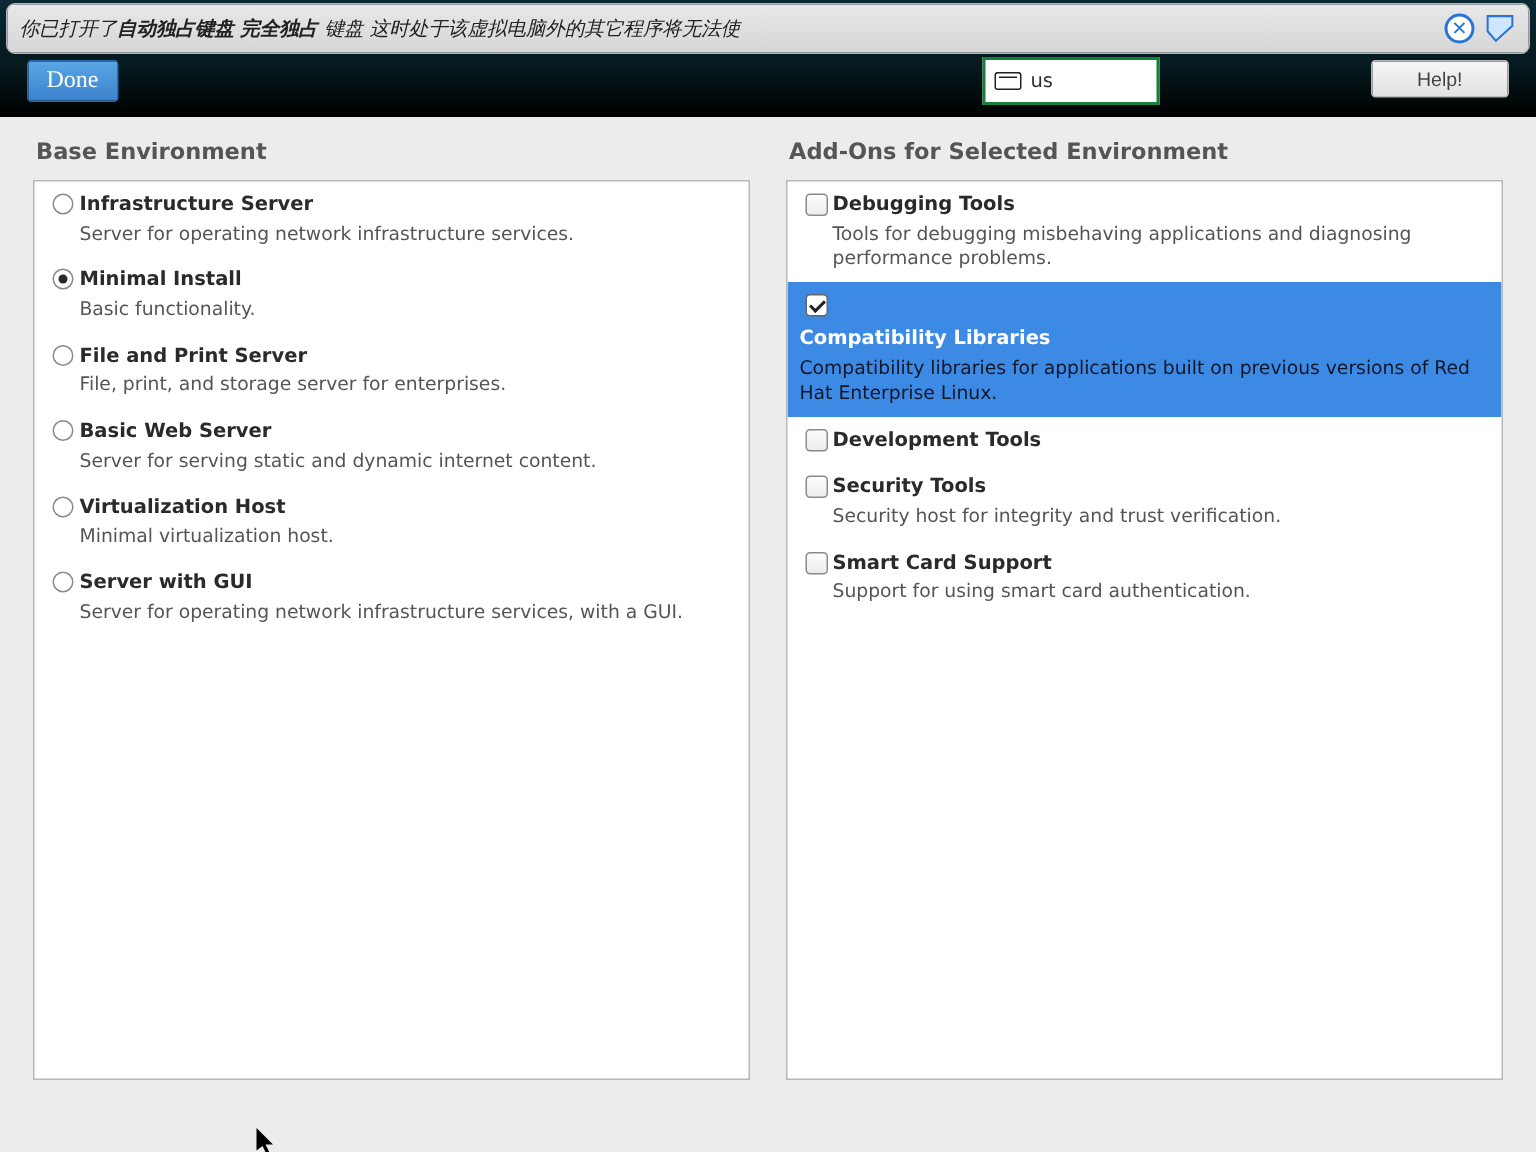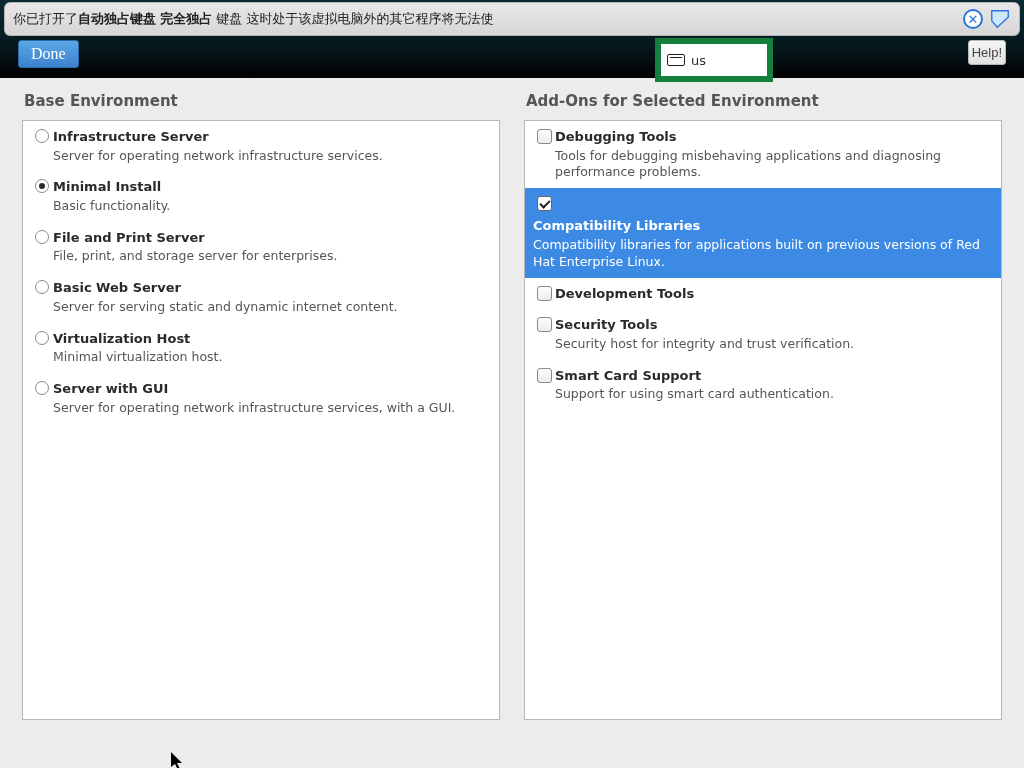--- a/index.html
+++ b/index.html
@@ -9,20 +9,21 @@
   
   .vm-banner {
     position: absolute; top: 0; left: 0; right: 0; height: 26px;
     background: linear-gradient(#e8e8e8,#d6d6d6);
     border: 1px solid #b5b5b5; border-radius: 6px;
     margin: 2px 4px 0 4px;
     display: flex; align-items: center;
     padding: 16px 8px;
     font-size: 13px; color: #222;
     z-index: 50;
+    font-style: italic;
   }
   .vm-banner .bold { font-weight: bold; }
   .vm-banner .spacer { flex: 1; }
   .vm-close {
     width: 20px; height: 20px; border-radius: 50%;
     border: 2px solid #2a76d6; color: #2a76d6;
     display: flex; align-items: center; justify-content: center;
     font-weight: bold; font-size: 13px; background: #fff;
     margin-left: 6px;
   }
@@ -44,27 +45,27 @@
     background: linear-gradient(#5aa6e6,#3b82cc);
     color: #fff; font-size: 16px;
     padding: 4px 12px; border: 1px solid #2d6aa8; border-radius: 3px;
     z-index: 30;
     font-family: Liberation Serif, serif;
   }
   .help-btn {
     position: absolute; top: 40px; right: 18px;
     background: linear-gradient(#f6f6f6,#e2e2e2);
     color: #444; font-size: 13px;
-    padding: 4px 3px; border: 1px solid #b8b8b8; border-radius: 3px;
+    padding: 4px 30px; border: 1px solid #b8b8b8; border-radius: 3px;
     z-index: 30;
   }
   .kb-indicator {
     position: absolute; top: 38px; left: 655px;
-    width: 118px; height: 44px;
-    background: #fff; border: 6px solid #15803d;
+    width: 118px; height: 32px;
+    background: #fff; border: 2px solid #15803d;
     display: flex; align-items: center; gap: 6px;
     padding: 0 6px; font-size: 13px; z-index: 30;
   }
   .kb-indicator .kb-icon {
     width: 18px; height: 12px; border: 1.5px solid #222; border-radius: 2px;
     position: relative;
   }
   .kb-indicator .kb-icon::before {
     content: ""; position: absolute; inset: 2px; border-top: 1.5px solid #222;
   }
@@ -84,21 +85,21 @@
     display: flex; align-items: flex-start;
     padding: 7px 10px 7px 8px;
     line-height: 1.35;
   }
   .row.selected { background: #3d8ae5; color: #fff; flex-direction: column; }
   .row .ctrl { width: 22px; flex: 0 0 22px; padding-top: 1px; display:flex; justify-content:center; }
   .row .txt { flex: 1; }
   .row .title { font-weight: bold; font-size: 13px; color: #2a2a2a; }
   .row.selected .title { color: #fff; }
   .row .desc { font-size: 12.5px; color: #555; margin-top: 2px; }
-  .row.selected .desc { color: #ffffff; }
+  .row.selected .desc { color: #0f172a; }
 
   
   .radio {
     width: 14px; height: 14px; border-radius: 50%;
     border: 1.5px solid #8a8a8a; background: #fff; position: relative;
   }
   .radio.checked::after {
     content: ""; position: absolute; inset: 3px; background: #2a2a2a; border-radius: 50%;
   }
   

